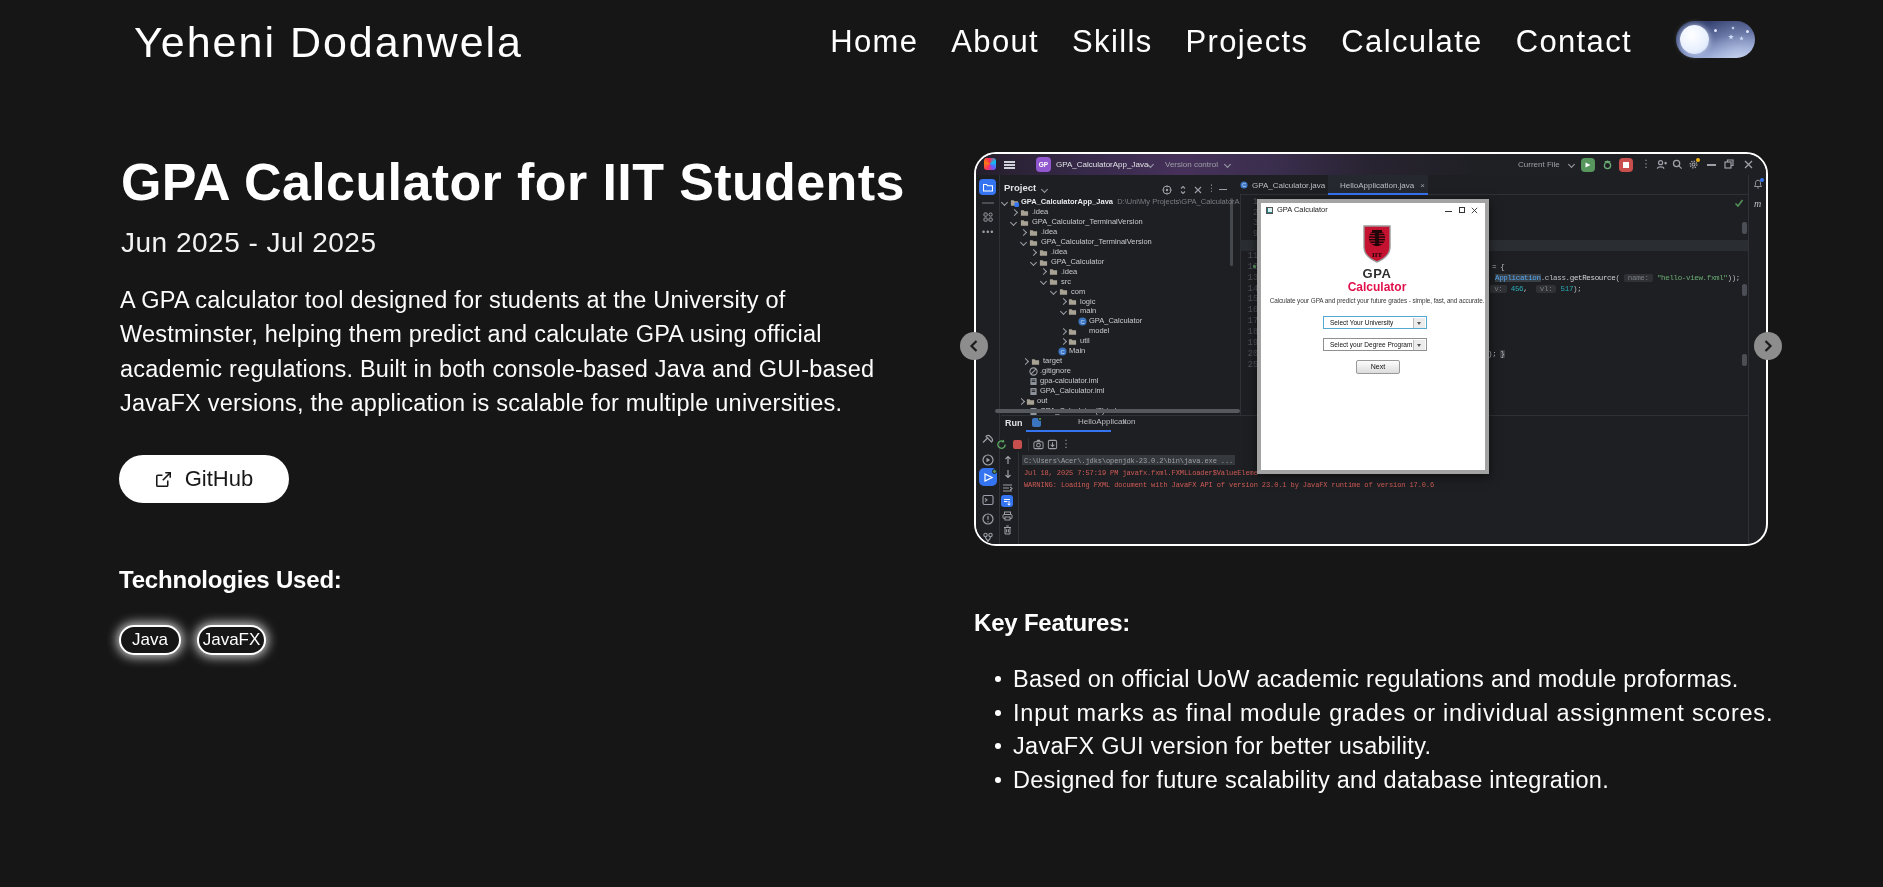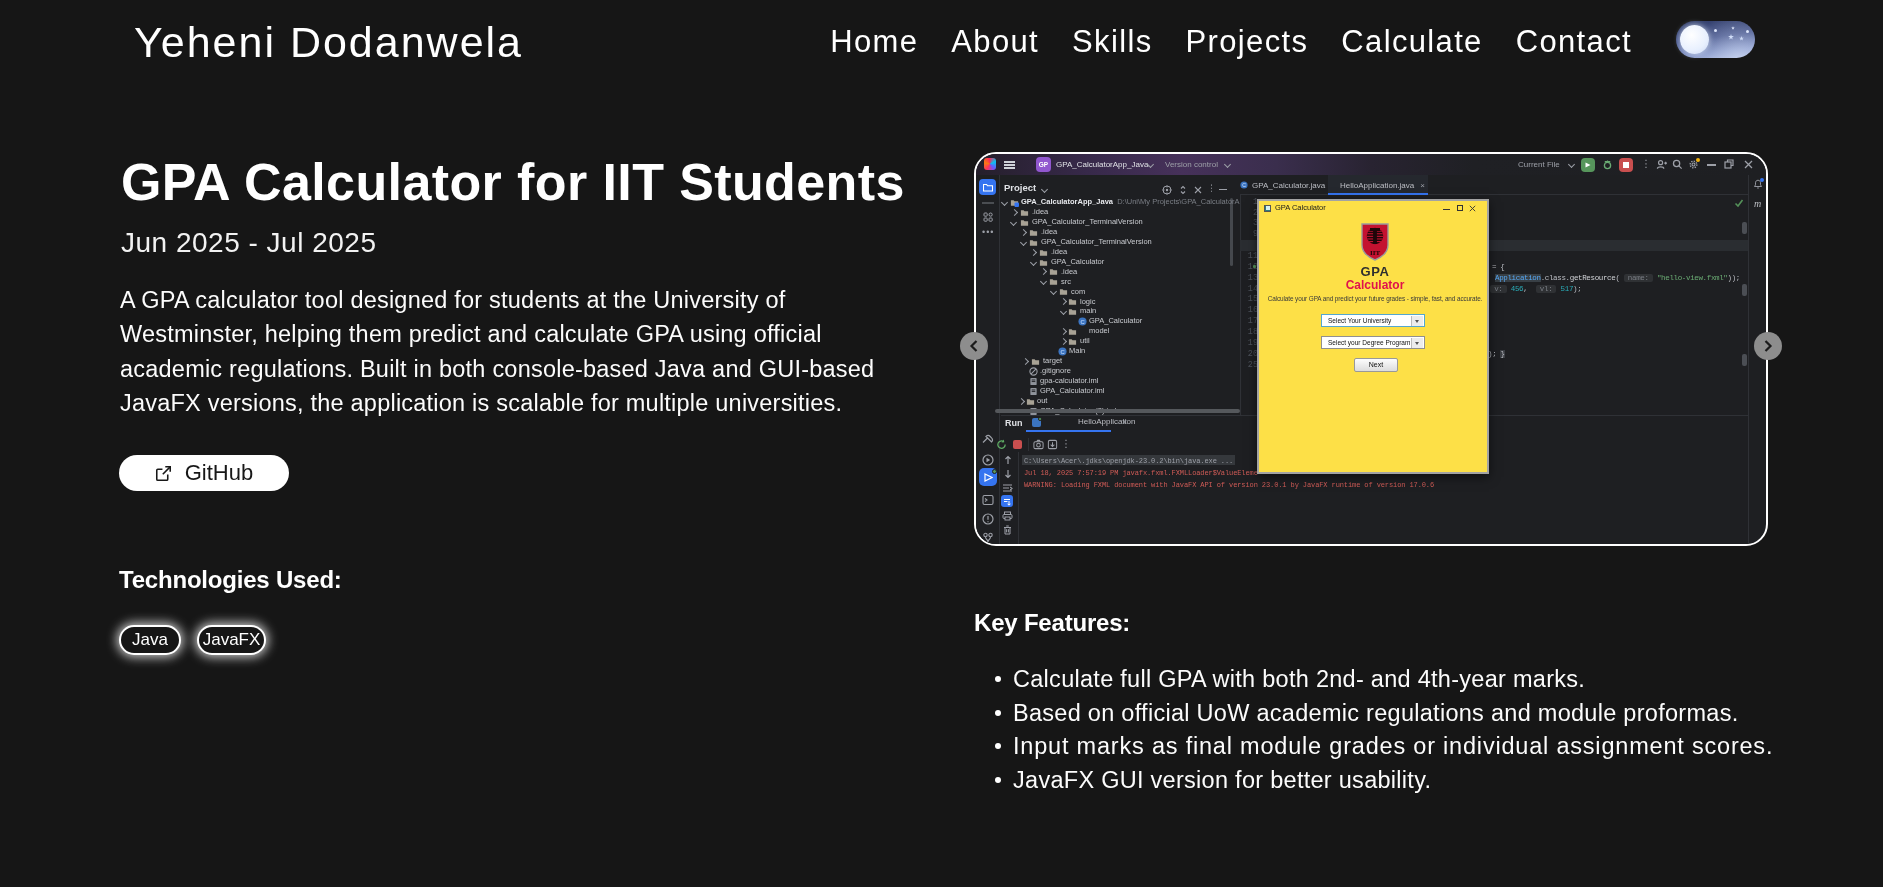--- a/index.html
+++ b/index.html
@@ -21,21 +21,21 @@
   clip-path:polygon(50% 0%,61% 35%,98% 35%,68% 57%,79% 91%,50% 70%,21% 91%,32% 57%,2% 35%,39% 35%); }
 #toggle .s3 { position:absolute; left:63px; top:15px; width:5px; height:5px; background:#cfdcf7;
   clip-path:polygon(50% 0%,61% 35%,98% 35%,68% 57%,79% 91%,50% 70%,21% 91%,32% 57%,2% 35%,39% 35%); }
 #toggle .s4 { position:absolute; left:55px; top:5px; width:4px; height:4px; background:#dde6fa; border-radius:50%;
   clip-path:polygon(50% 0%,61% 35%,98% 35%,68% 57%,79% 91%,50% 70%,21% 91%,32% 57%,2% 35%,39% 35%); }
 #toggle .s5 { position:absolute; left:70px; top:9px; width:3px; height:3px; background:#dde6fa; border-radius:50%; }
 
 #title { left:121px; top:152px; font-size:52px; font-weight:bold; color:#fff; letter-spacing:0.4px; }
 #date  { left:121px; top:227px; font-size:28px; color:#f2f2f2; letter-spacing:0.5px; }
 #para  { left:120px; top:283px; font-size:23.5px; color:#fcfcfc; line-height:34.3px; letter-spacing:0.22px; }
-#ghbtn { left:119px; top:455px; width:170px; height:36px; background:#fff; border-radius:24px;
+#ghbtn { left:119px; top:455px; width:170px; height:48px; background:#fff; border-radius:24px;
   display:flex; align-items:center; justify-content:center; gap:13px; color:#181818; }
 #ghbtn .txt { font-size:22px; }
 #tech  { left:119px; top:566px; font-size:24px; font-weight:bold; color:#fff; letter-spacing:-0.2px; }
 .tag { top:625px; height:30px; border:2px solid #fff; border-radius:16px; background:#161616;
   color:#fff; font-size:17px; display:flex; align-items:center; justify-content:center;
   box-shadow:0 0 11px 2px rgba(255,255,255,.8); }
 #tag1 { left:119px; width:62px; }
 #tag2 { left:197px; width:69px; }
 
 #kf { left:974px; top:609px; font-size:24px; font-weight:bold; color:#fff; letter-spacing:-0.2px; }
@@ -63,21 +63,21 @@
 .trow-b { font-size:7.5px; color:#e8eaee; font-weight:bold; white-space:nowrap; line-height:10px; }
 .tdim { color:#7a7e85; font-weight:normal; }
 #editor { left:264px; top:21px; width:508px; height:240px; background:#1e1f22; border-left:1px solid #2f3136; }
 #tabbar { left:264px; top:21px; width:508px; height:20px; border-bottom:1px solid #2f3136; background:#1e1f22; }
 .tab { top:21px; height:20px; display:flex; align-items:center; gap:4px; font-size:8px; color:#bcbec4; padding:0 8px; }
 .lnum { font-size:8.5px; color:#4e535c; width:16px; text-align:right; font-family:"Liberation Mono",monospace; }
 .code { font-size:7.5px; font-family:"Liberation Mono",monospace; color:#bcbec4; white-space:nowrap; letter-spacing:-0.35px; }
 #runpanel { left:25px; top:261px; width:747px; height:129px; background:#1e1f22; border-top:1px solid #2f3136; }
 .cons { font-size:7px; font-family:"Liberation Mono",monospace; white-space:nowrap; letter-spacing:-0.1px; }
 .gico { color:#9da0a8; font-size:9px; line-height:9px; }
-#dialog { left:281px; top:45px; width:232px; height:275px; background:#fde047; border:2px solid #a3a3a3;
+#dialog { left:281px; top:45px; width:232px; height:275px; background:#ffffff; border:4px solid #a3a3a3;
   box-shadow:0 3px 10px rgba(0,0,0,.55); z-index:20; }
 #dialog * { position:absolute; }
 .dd { background:#fff; border:1px solid #909090; height:13px; }
 .ddarrow { right:1px; top:1px; width:12px; height:10px; background:#ececec; border-left:1px solid #bbb; }
 .ddarrow::after { content:""; position:absolute; left:3.5px; top:3.5px; width:0; height:0;
   border-left:2.6px solid transparent; border-right:2.6px solid transparent; border-top:3.4px solid #555; left:3px; top:3.5px; }
 </style>
 </head>
 <body>
 <div class="abs" id="logo">Yeheni Dodanwela</div>
@@ -111,24 +111,24 @@
     <path d="M21 3 L11 13"></path>
   </svg>
   <span class="txt">GitHub</span>
 </div>
 <div class="abs" id="tech">Technologies Used:</div>
 <div class="abs tag" id="tag1">Java</div>
 <div class="abs tag" id="tag2">JavaFX</div>
 
 <div class="abs" id="kf">Key Features:</div>
 <div class="abs" id="kflist">
-  <div>Calculate full GPA with both 2nd- and 4th-year marks.</div>
   <div>Based on official UoW academic regulations and module proformas.</div>
   <div style="letter-spacing:0.8px">Input marks as final module grades or individual assignment scores.</div>
   <div>JavaFX GUI version for better usability.</div>
+  <div>Designed for future scalability and database integration.</div>
 </div>
 
 <div class="abs car" style="left:960px; top:332px;">
     <svg width="12" height="14" viewBox="0 0 12 14">
       <path d="M8.5 2 L3.5 7 L8.5 12" fill="none" stroke="#1b1b1b" stroke-width="2.2"></path>
     </svg>
   </div>
 <div class="abs car" style="left:1754px; top:332px;">
     <svg width="12" height="14" viewBox="0 0 12 14">
       <path d="M3.5 2 L8.5 7 L3.5 12" fill="none" stroke="#1b1b1b" stroke-width="2.2"></path>

